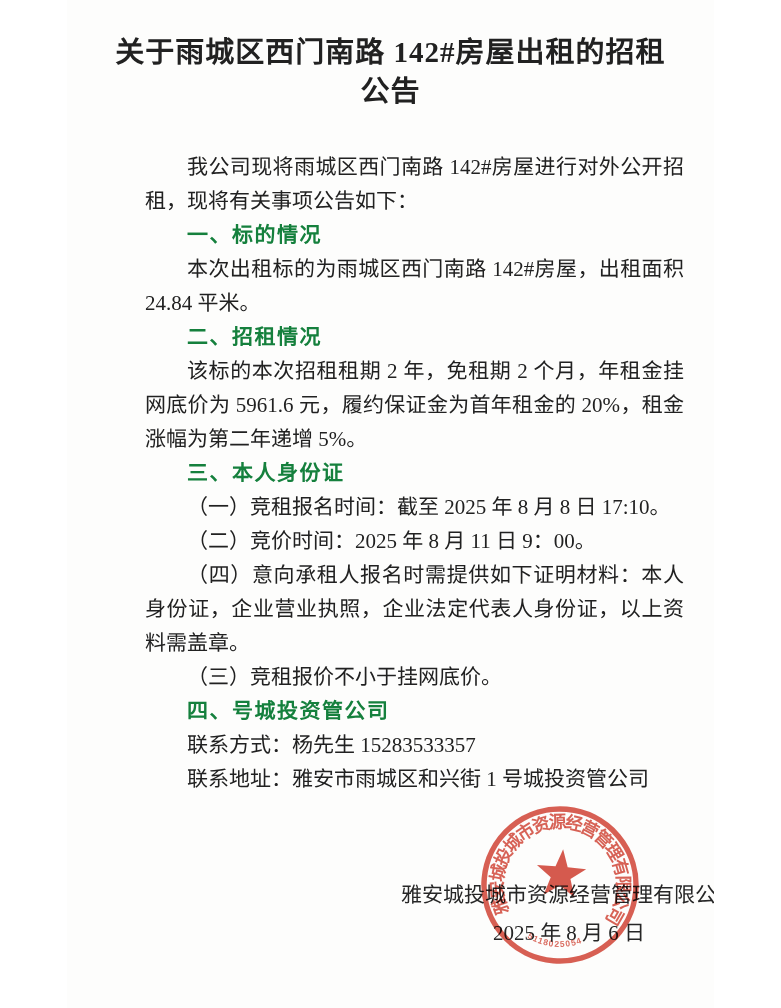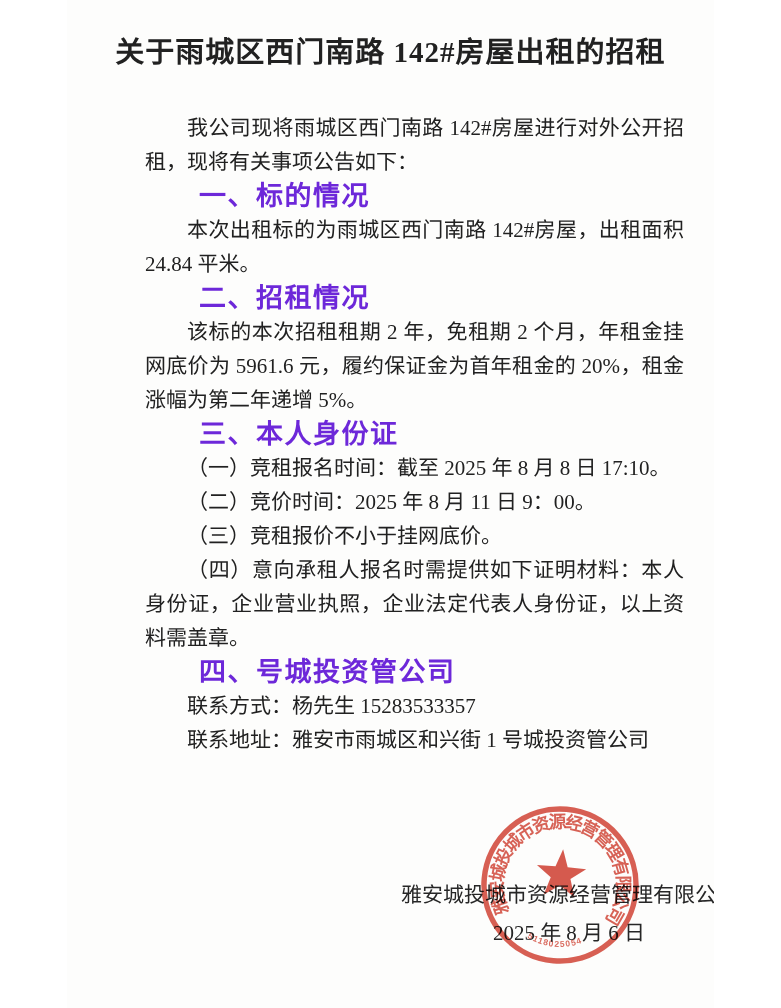--- a/index.html
+++ b/index.html
@@ -34,27 +34,27 @@
     font-size: 21px;
     line-height: 34px;
     text-align: justify;
   }
   .doc-body p {
     margin: 0;
     text-indent: 2em;
   }
   .doc-body h2 {
     margin: 0;
-    font-size: 27px;
+    font-size: 21px;
     line-height: 34px;
     text-indent: 2em;
     font-weight: 700;
     letter-spacing: 1.5px;
     font-family: "Liberation Sans", "DejaVu Sans", sans-serif;
-    color: #6d28d9;
+    color: #15803d;
   }
   .signature {
     position: absolute;
     left: 332px;
     top: 876px;
     width: 340px;
     text-align: center;
     font-size: 21px;
     line-height: 38px;
     color: #262626;
@@ -84,36 +84,37 @@
     letter-spacing: 1.1px;
   }
 </style>
 </head>
 <body>
 
 <div class="page">
 
   <h1 class="doc-title">
     <span style="display:block">关于雨城区西门南路 142#房屋出租的招租</span>
+    <span style="display:block">公告</span>
   </h1>
 
   <div class="doc-body">
     <p>我公司现将雨城区西门南路 142#房屋进行对外公开招租，现将有关事项公告如下：</p>
 
     <h2>一、标的情况</h2>
     <p>本次出租标的为雨城区西门南路 142#房屋，出租面积 24.84 平米。</p>
 
     <h2>二、招租情况</h2>
     <p>该标的本次招租租期 2 年，免租期 2 个月，年租金挂网底价为 5961.6 元，履约保证金为首年租金的 20%，租金涨幅为第二年递增 5%。</p>
 
     <h2>三、本人身份证</h2>
     <p>（一）竞租报名时间：截至 2025 年 8 月 8 日 17:10。</p>
     <p>（二）竞价时间：2025 年 8 月 11 日 9：00。</p>
+    <p>（四）意向承租人报名时需提供如下证明材料：本人身份证，企业营业执照，企业法定代表人身份证，以上资料需盖章。</p>
     <p>（三）竞租报价不小于挂网底价。</p>
-    <p>（四）意向承租人报名时需提供如下证明材料：本人身份证，企业营业执照，企业法定代表人身份证，以上资料需盖章。</p>
 
     <h2>四、号城投资管公司</h2>
     <p>联系方式：杨先生 15283533357</p>
     <p>联系地址：雅安市雨城区和兴街 1 号城投资管公司</p>
   </div>
 
   <div class="signature">
     <div>雅安城投城市资源经营管理有限公司</div>
     <div>2025 年 8 月 6 日</div>
   </div>

